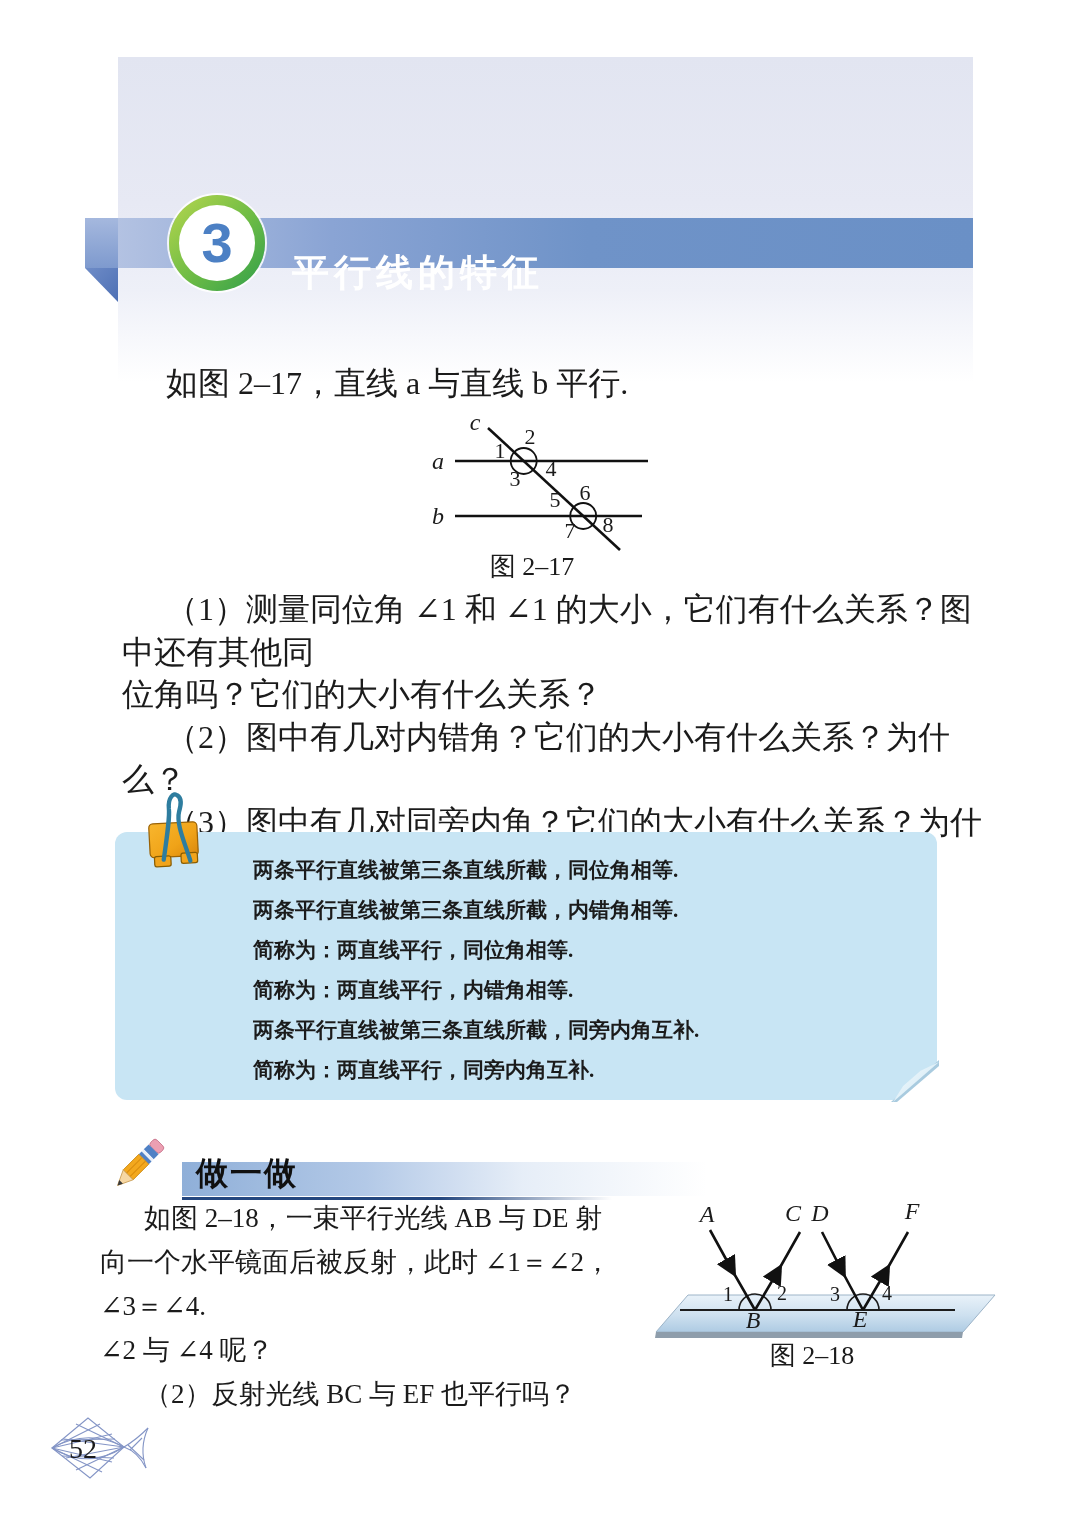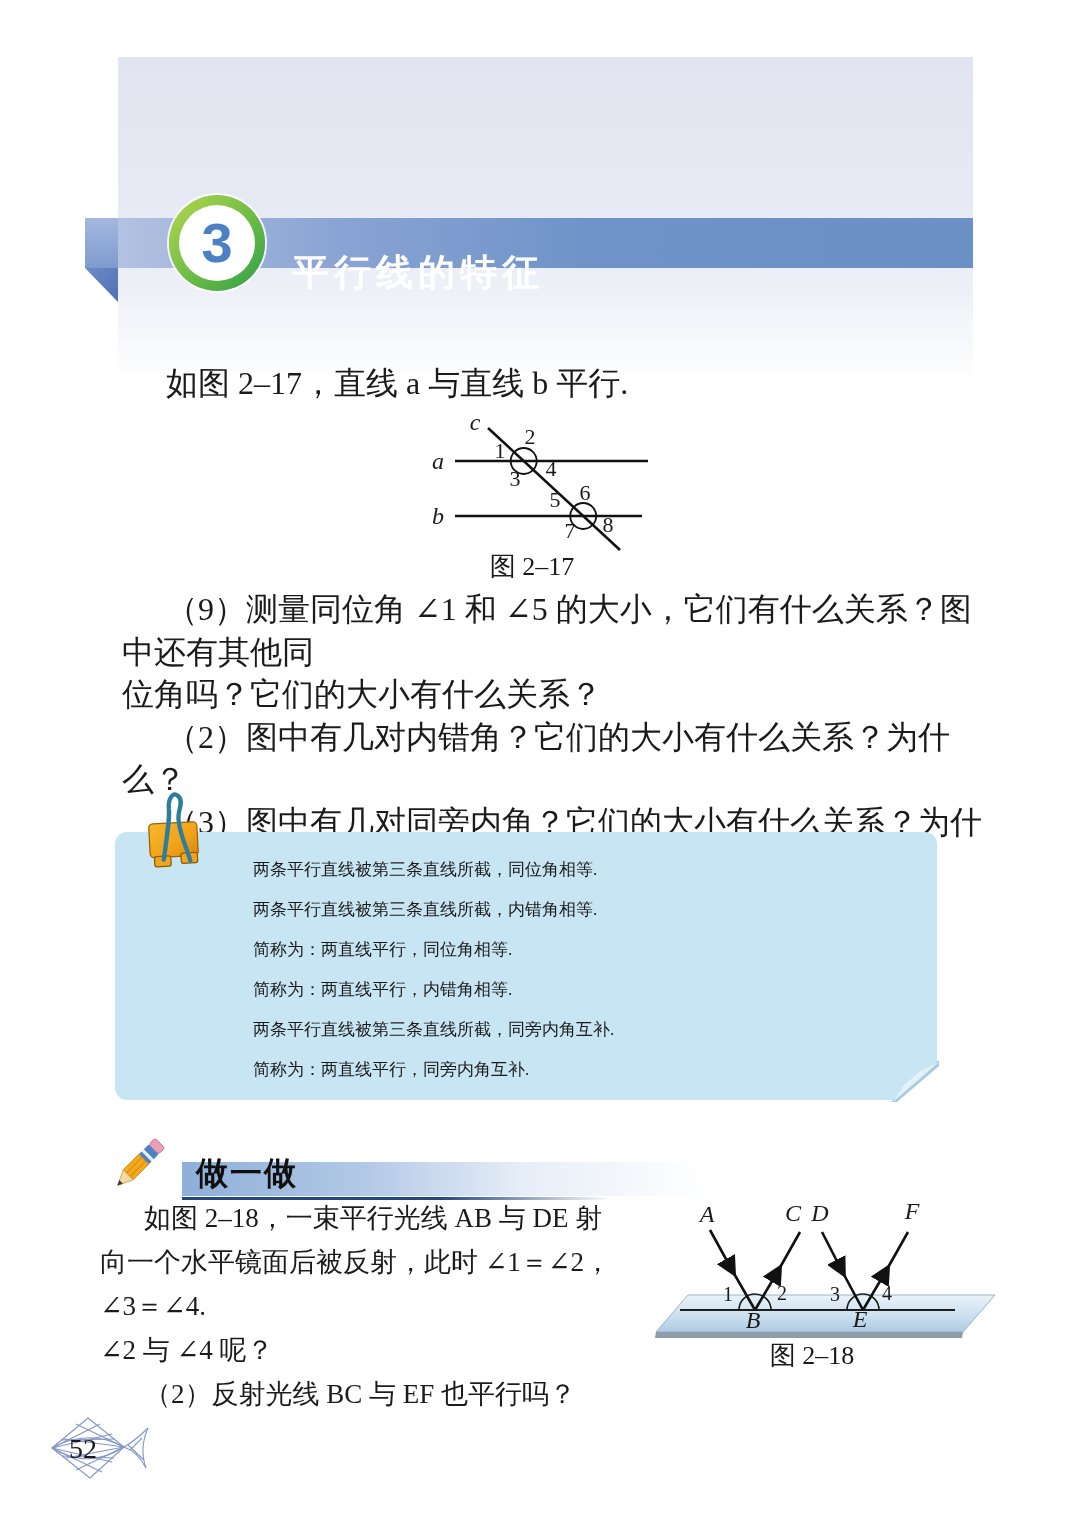--- a/index.html
+++ b/index.html
@@ -56,21 +56,21 @@
     left:115px;top:832px;width:822px;height:268px;
     background:#c8e5f4;border-radius:12px;
   }
   .curl-shade{right:-2px;bottom:-2px;width:48px;height:42px;background:#a9cbdf;
     clip-path:polygon(100% 0,100% 100%,0 100%);}
   .curl-white{right:-2px;bottom:-2px;width:42px;height:36px;background:#ffffff;
     clip-path:polygon(100% 0,100% 100%,0 100%);}
   .curl-flap{right:-2px;bottom:-2px;width:46px;height:40px;
     background:linear-gradient(135deg,#f3fafd,#cfe7f3);
     clip-path:polygon(100% 0,0 100%,22% 60%,60% 22%);}
-  .note-lines{left:253px;top:850px;width:660px;font-size:17px;line-height:40px;}
+  .note-lines{left:253px;top:850px;width:660px;font-size:21px;line-height:40px;font-weight:bold;}
   
   .doit-bar{
     left:182px;top:1162px;width:525px;height:34px;
     background:linear-gradient(90deg,#8fafd8 0%,#b3c9e7 35%,rgba(222,232,245,.75) 65%,rgba(255,255,255,0) 100%);
   }
   .doit-rule{
     left:182px;top:1197px;width:430px;height:3px;
     background:linear-gradient(90deg,#24477f 0%,#24477f 60%,rgba(36,71,127,0) 100%);
   }
   .doit-heading{
@@ -116,21 +116,21 @@
   <text x="95" y="76" font-size="22" text-anchor="middle">3</text>
   <text x="131" y="66" font-size="22" text-anchor="middle">4</text>
   <text x="135" y="97" font-size="22" text-anchor="middle">5</text>
   <text x="165" y="90" font-size="22" text-anchor="middle">6</text>
   <text x="150" y="128" font-size="22" text-anchor="middle">7</text>
   <text x="188" y="122" font-size="22" text-anchor="middle">8</text>
   <text x="112" y="165" font-size="26" text-anchor="middle">图 2–17</text>
 </svg>
 
 <div class="abs questions bodytext">
-  <div class="indent">（9）测量同位角 ∠1 和 ∠5 的大小，它们有什么关系？图中还有其他同</div>
+  <div class="indent">（1）测量同位角 ∠1 和 ∠1 的大小，它们有什么关系？图中还有其他同</div>
   <div>位角吗？它们的大小有什么关系？</div>
   <div class="indent">（2）图中有几对内错角？它们的大小有什么关系？为什么？</div>
   <div class="indent">（3）图中有几对同旁内角？它们的大小有什么关系？为什么？</div>
   <div class="indent">（4）换另一组平行线试试，你能得到相同的结论吗？</div>
 </div>
 
 <div class="abs note-box">
   <div class="abs curl-shade"></div>
   <div class="abs curl-white"></div>
   <div class="abs curl-flap"></div>

